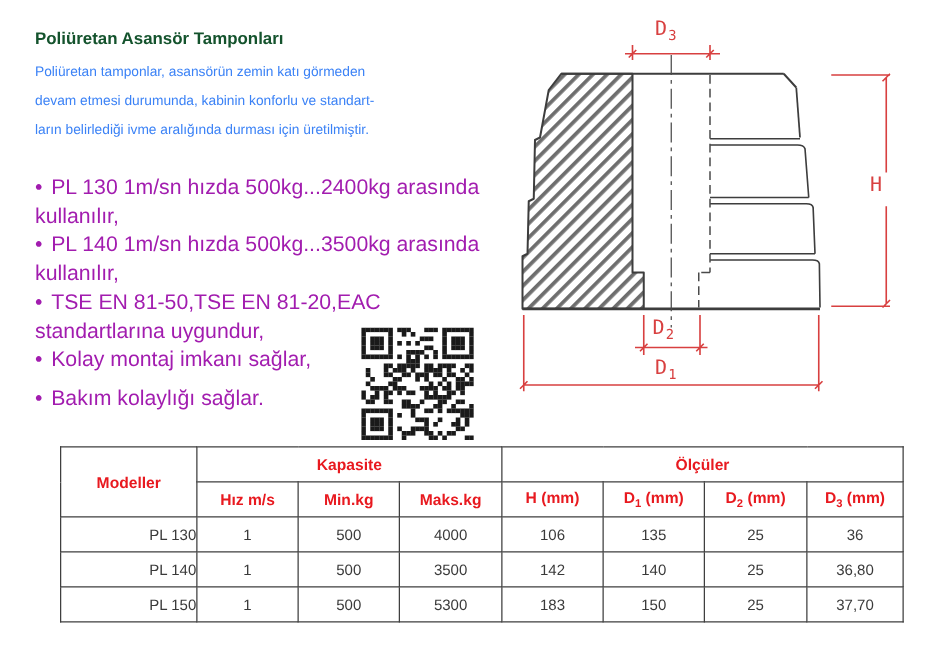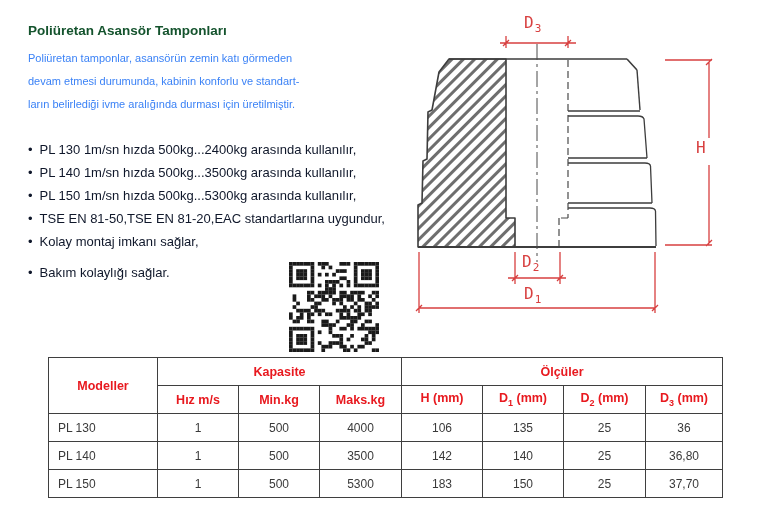--- a/index.html
+++ b/index.html
@@ -9,21 +9,21 @@
     font-family:"Liberation Sans",sans-serif;
   }
   
   .intro{position:absolute;left:28px;top:22px;width:382px}
   .intro h1{
     margin:0 0 8px 0;font-size:13.5px;line-height:17px;
     color:#14532d;font-weight:bold;
   }
   .pline{display:block;font-size:11px;line-height:23px;color:#3b82f6}
   .features{list-style:none;margin:22px 0 0 0;padding:0}
-  .features li{font-size:13px;line-height:23px;color:#0f172a}
+  .features li{font-size:17px;line-height:23px;color:#a21caf}
   .features li::before{content:"•";margin-right:7px}
   .features li:last-child{margin-top:8px}
   
   .qr{position:absolute;left:289px;top:262px;width:90px;height:90px;background:#fff}
   
   .drawing{position:absolute;left:400px;top:0;width:357px;height:345px}
   .drawing svg{position:absolute;left:0;top:0}
   .dim-label{
     position:absolute;color:#d84040;
     font-family:"DejaVu Sans Mono",monospace;
@@ -36,36 +36,35 @@
     border-collapse:collapse;table-layout:fixed;
     border:1.5px solid #3f3f3f;
   }
   .spec th,.spec td{
     border:1px solid #3f3f3f;height:27px;padding:0;
     text-align:center;vertical-align:middle;overflow:hidden;margin-top:44px;
   }
   .spec th{color:#e8191f;font-weight:bold;font-size:12.5px}
   .spec th sub{font-size:9px}
   .spec td{color:#3a3a3a;font-size:12px}
-  .spec td.model{text-align:left;padding-left:9px}
+  .spec td.model{text-align:right;padding-left:9px}
 </style>
 </head>
 <body>
 
 <section class="intro">
   <h1>Poliüretan Asansör Tamponları</h1>
   <p style="margin:0">
     <span class="pline">Poliüretan tamponlar, asansörün zemin katı görmeden</span>
     <span class="pline">devam etmesi durumunda, kabinin konforlu ve standart-</span>
     <span class="pline">ların belirlediği ivme aralığında durması için üretilmiştir.</span>
   </p>
   <ul class="features">
     <li>PL 130 1m/sn hızda 500kg...2400kg arasında kullanılır,</li>
     <li>PL 140 1m/sn hızda 500kg...3500kg arasında kullanılır,</li>
-    <li>PL 150 1m/sn hızda 500kg...5300kg arasında kullanılır,</li>
     <li>TSE EN 81-50,TSE EN 81-20,EAC standartlarına uygundur,</li>
     <li>Kolay montaj imkanı sağlar,</li>
     <li>Bakım kolaylığı sağlar.</li>
   </ul>
 </section>
 
 <div class="qr"><svg width="90" height="90" viewBox="0 0 90 90" fill="#1a1a1a">
       <rect x="0.0" y="0.0" width="3.7" height="3.7"></rect>
       <rect x="3.6" y="0.0" width="3.7" height="3.7"></rect>
       <rect x="7.2" y="0.0" width="3.7" height="3.7"></rect>

